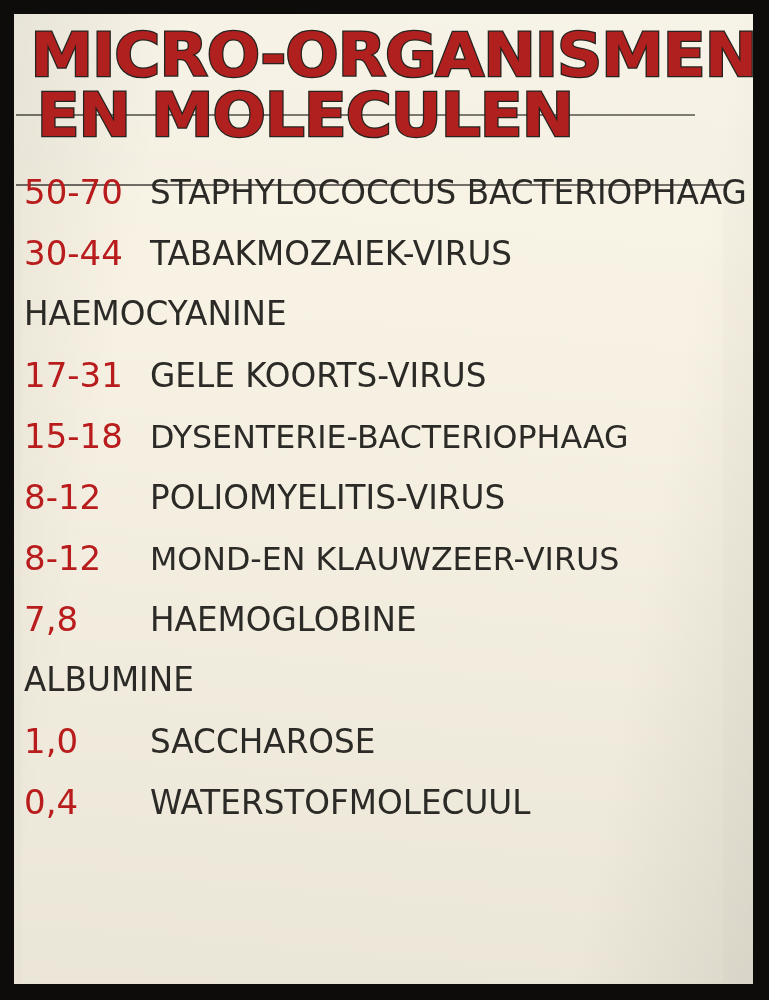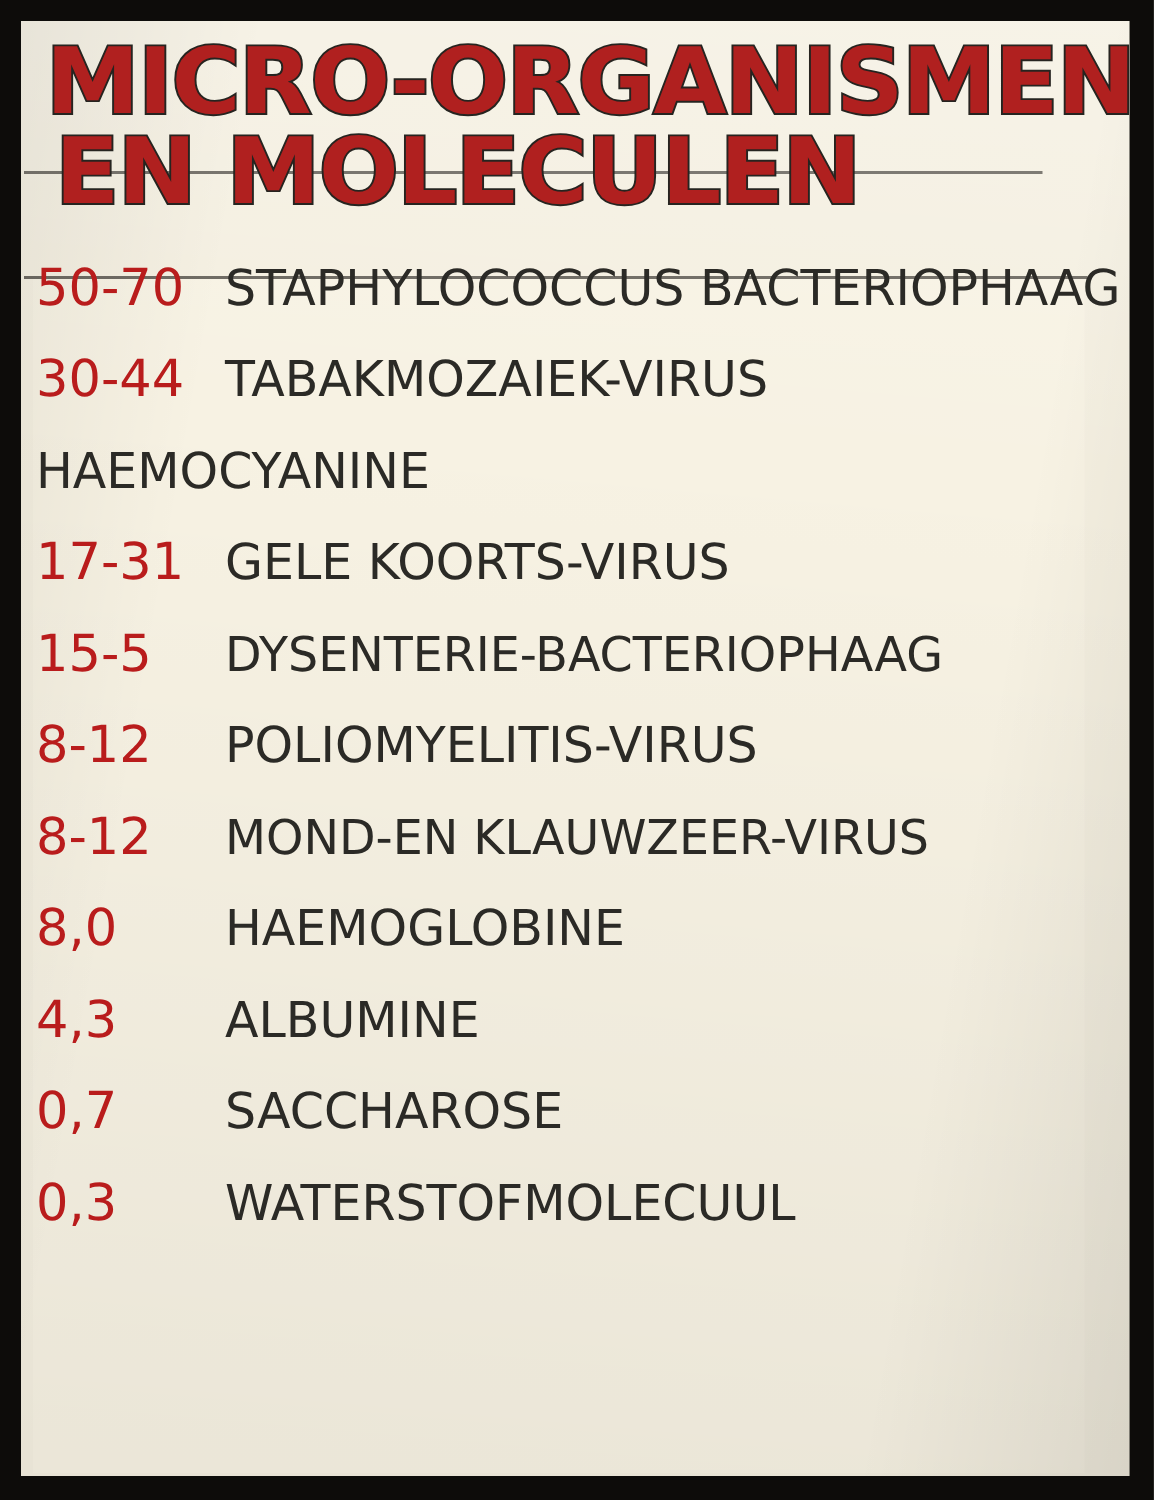--- a/index.html
+++ b/index.html
@@ -163,49 +163,48 @@
       <div class="row">
         <span class="name">HAEMOCYANINE</span>
       </div>
 
       <div class="row">
         <span class="num">17-31</span>
         <span class="name">GELE  KOORTS-VIRUS</span>
       </div>
 
       <div class="row">
-        <span class="num">15-5</span>
+        <span class="num">15-18</span>
         <span class="name">DYSENTERIE-BACTERIOPHAAG</span>
       </div>
 
       <div class="row">
         <span class="num">8-12</span>
         <span class="name">POLIOMYELITIS-VIRUS</span>
       </div>
 
       <div class="row">
         <span class="num">8-12</span>
         <span class="name">MOND-EN KLAUWZEER-VIRUS</span>
       </div>
 
       <div class="row">
-        <span class="num">8,0</span>
+        <span class="num">7,8</span>
         <span class="name">HAEMOGLOBINE</span>
       </div>
 
       <div class="row">
-        <span class="num">4,3</span>
         <span class="name">ALBUMINE</span>
       </div>
 
       <div class="row">
-        <span class="num">0,7</span>
+        <span class="num">1,0</span>
         <span class="name">SACCHAROSE</span>
       </div>
 
       <div class="row">
-        <span class="num">0,3</span>
+        <span class="num">0,4</span>
         <span class="name">WATERSTOFMOLECUUL</span>
       </div>
 
     </div>
   </div>
 </div>
 
 </body></html>

